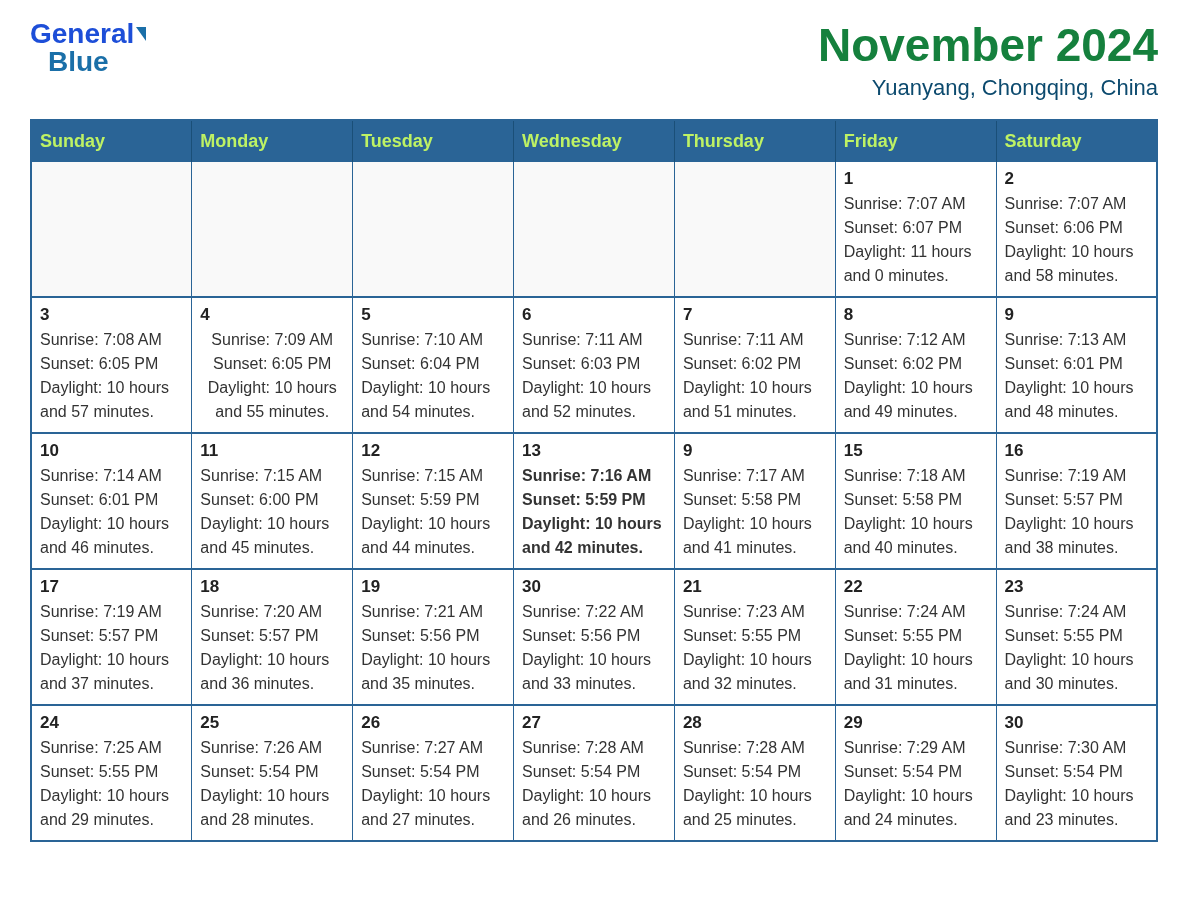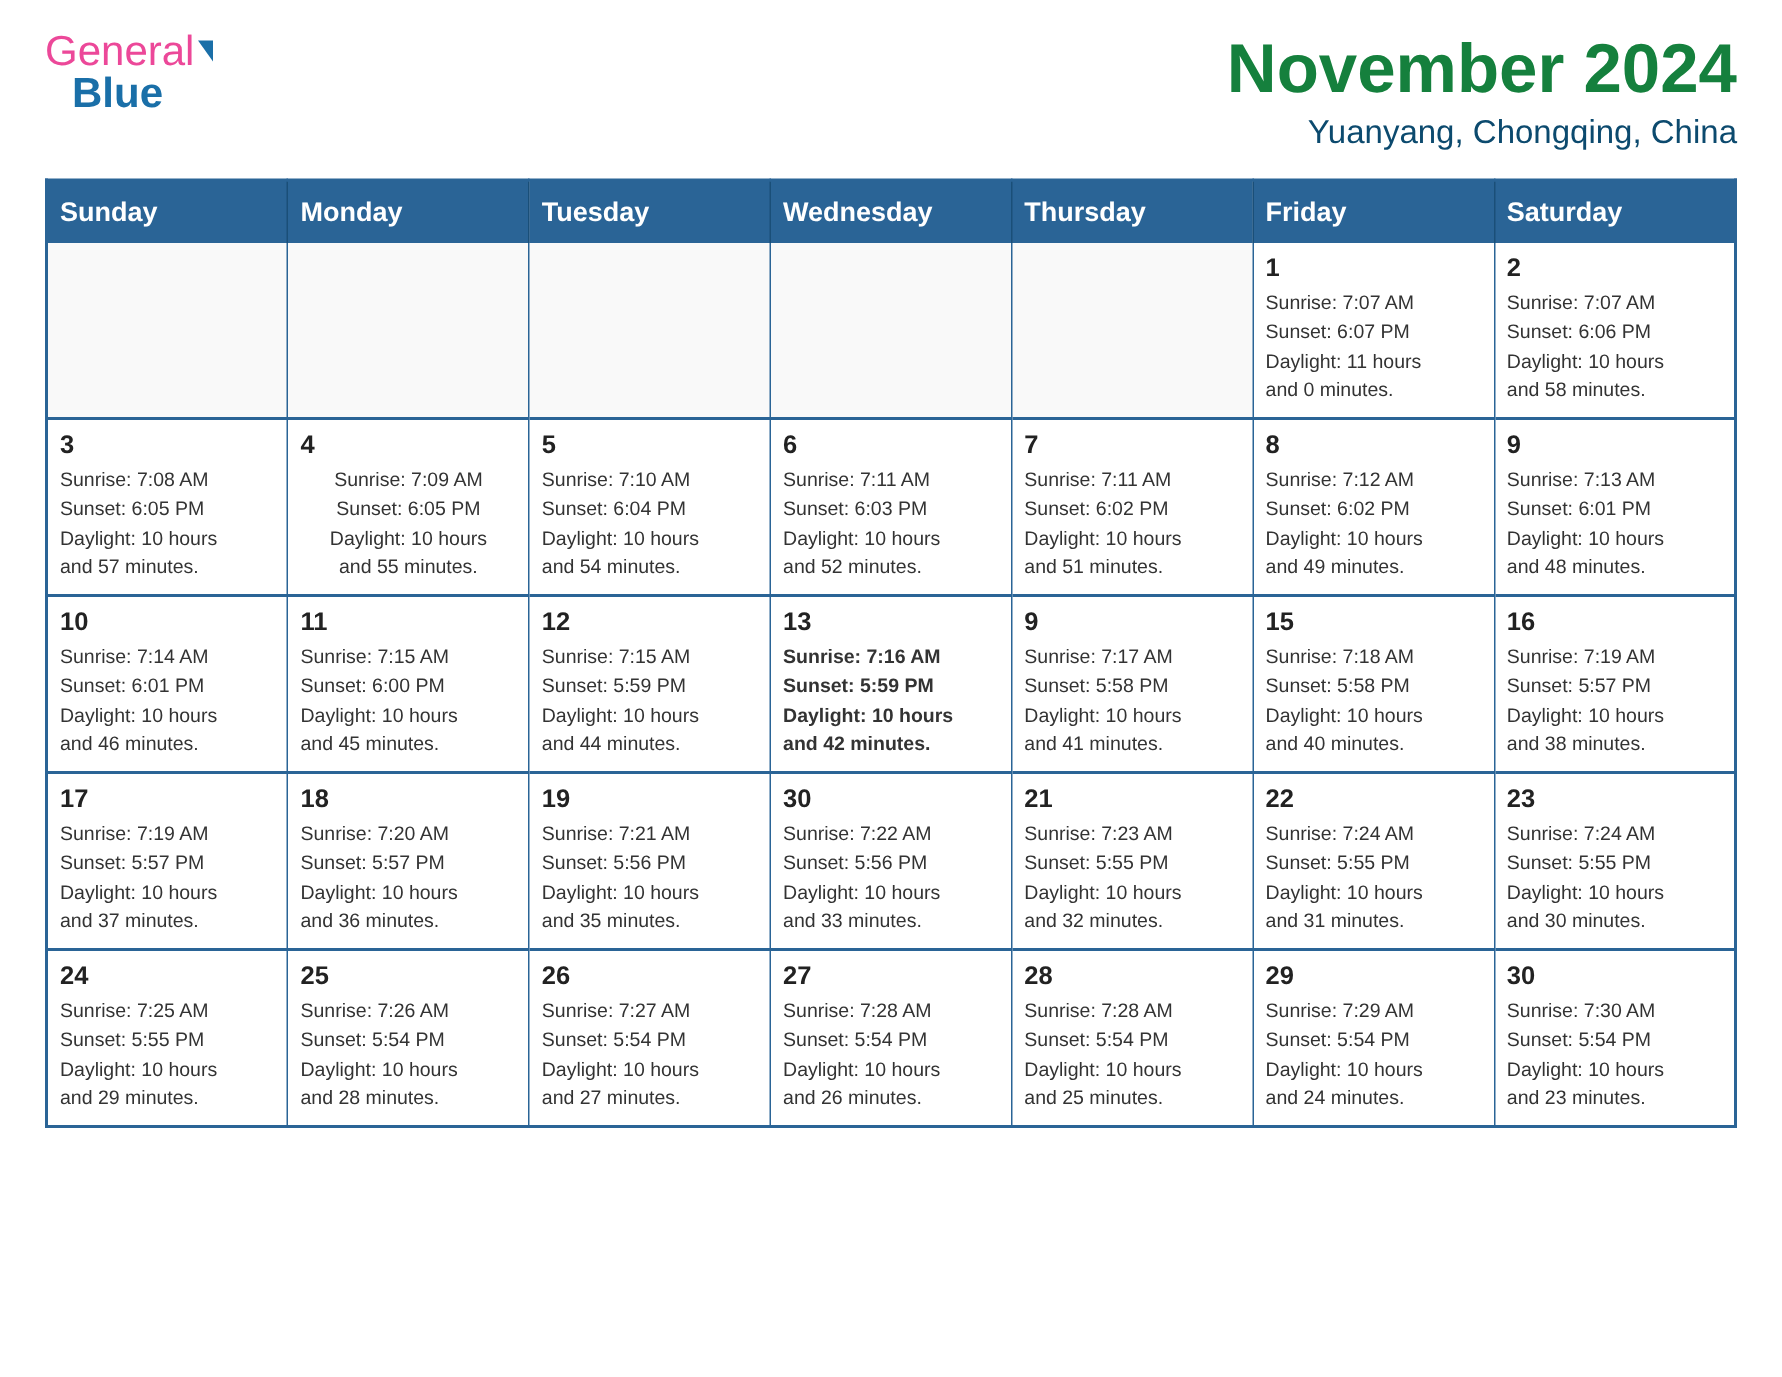--- a/index.html
+++ b/index.html
@@ -16,22 +16,22 @@
       align-items: flex-start;
       margin-bottom: 18px;
     }
     .logo {
       display: flex;
       flex-direction: column;
       align-items: flex-start;
     }
     .logo-text-general {
       font-size: 28px;
-      font-weight: normal;
-      color: #ec4899;
+      font-weight: bold;
+      color: #1d4ed8;
       line-height: 1;
     }
     .logo-text-blue {
       font-size: 28px;
       font-weight: bold;
       color: #1a6fa8;
       line-height: 1;
       margin-left: 18px;
     }
     .logo-triangle {
@@ -62,21 +62,21 @@
       color: #0c4a6e;
       margin-top: 4px;
     }
     .calendar-table {
       width: 100%;
       border-collapse: collapse;
       border: 2px solid #2a6496;
     }
     .calendar-table th {
       background-color: #2a6496;
-      color: #ffffff;
+      color: #bef264;
       font-size: 18px;
       font-weight: bold;
       padding: 10px 8px;
       text-align: left;
       border-right: 1px solid #1a4f78;
     }
     .calendar-table th:last-child {
       border-right: none;
     }
     .calendar-table td {
@@ -100,21 +100,21 @@
       background: #f9f9f9;
     }
     .day-num {
       font-size: 17px;
       font-weight: bold;
       color: #222;
       margin-bottom: 3px;
       display: block;
     }
     .day-info {
-      font-size: 13px;
+      font-size: 16px;
       color: #333;
       line-height: 1.5;
     }
   </style>
 </head>
 <body>
 
 <div class="header">
   <div class="logo">
     <div class="logo-row">

